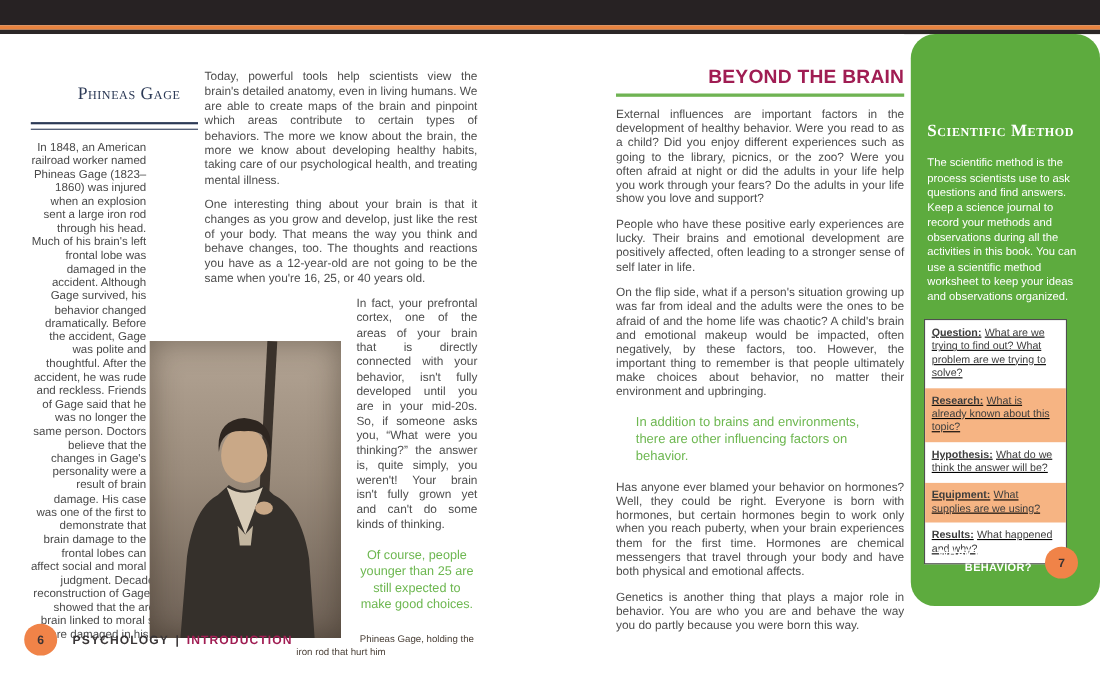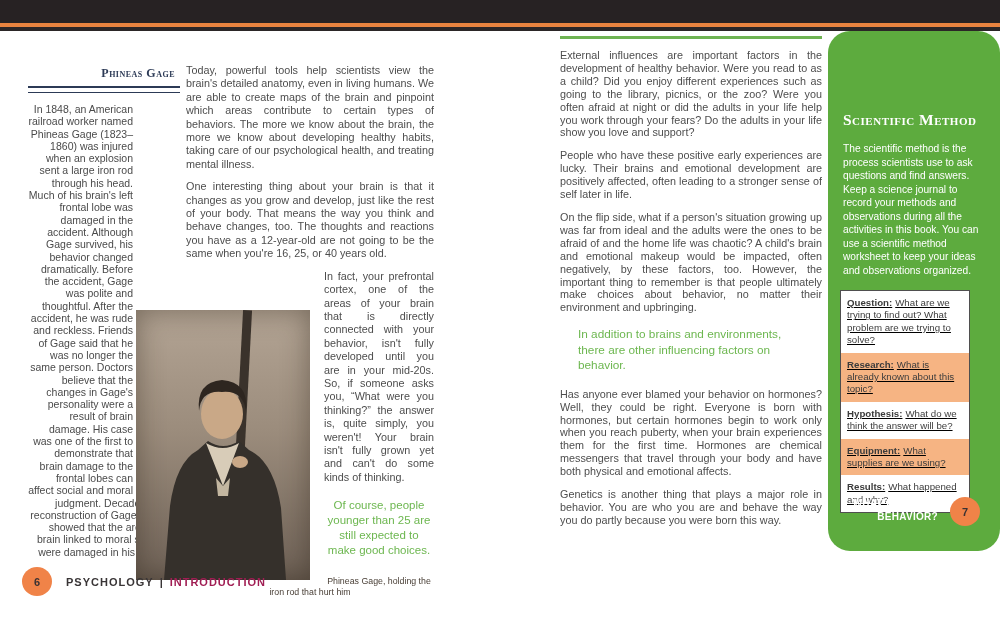--- a/index.html
+++ b/index.html
@@ -12,22 +12,22 @@
   .topbar{position:absolute;top:0;left:0;width:1000px;height:31px;}
   .topbar .dark{height:23px;background:#272223;}
   .topbar .orange{height:4px;background:#e8833f;}
   .topbar .thin{height:4px;background:#2b2627;}
 
   
   .page-left{position:absolute;left:0;top:31px;width:822px;height:594px;background:#fff;}
 
   .pg-box{position:absolute;left:28px;top:30px;width:152px;}
   .pg-title{
-    margin:5px;font-family:"Liberation Serif",serif;font-variant:small-caps;
-    font-weight:bold;font-size:12px;color:#2c3a56;text-align:right;letter-spacing:.5px;
+    margin:16px;font-family:"Liberation Serif",serif;font-variant:small-caps;
+    font-weight:normal;font-size:16px;color:#2c3a56;text-align:right;letter-spacing:.5px;
   }
   .pg-rule{margin-top:4px;height:4px;border-top:2px solid #2c3a56;border-bottom:1px solid #2c3a56;}
   .pg-text{
     margin-top:10px;font-size:10.5px;line-height:12.3px;text-align:right;color:#4a4a4a;
   }
   .pg-push{float:right;width:47px;height:215px;margin-top:178px;}
 
   .main-left{position:absolute;left:186px;top:33px;width:248px;}
   .main-left p{margin:0 0 9px;font-size:10.8px;line-height:13.4px;text-align:justify;color:#4d4d4d;}
   .photo-float{float:left;width:138px;height:272px;margin-top:40px;}
@@ -126,20 +126,21 @@
 
   <footer class="footer-left">
     <div class="page-circle">6</div>
     <div class="footer-label">
       <span>PSYCHOLOGY</span><span class="sep">|</span><span class="section">INTRODUCTION</span>
     </div>
   </footer>
 </section>
 
 <section class="page-right">
+  <h1 class="bb-heading">BEYOND THE BRAIN</h1>
   <div class="green-rule"></div>
   <p>External influences are important factors in the development of healthy behavior. Were you read to as a child? Did you enjoy different experiences such as going to the library, picnics, or the zoo? Were you often afraid at night or did the adults in your life help you work through your fears? Do the adults in your life show you love and support?</p>
   <p>People who have these positive early experiences are lucky. Their brains and emotional development are positively affected, often leading to a stronger sense of self later in life.</p>
   <p>On the flip side, what if a person's situation growing up was far from ideal and the adults were the ones to be afraid of and the home life was chaotic? A child's brain and emotional makeup would be impacted, often negatively, by these factors, too. However, the important thing to remember is that people ultimately make choices about behavior, no matter their environment and upbringing.</p>
   <div class="pullquote-right">In addition to brains and environments, there are other influencing factors on behavior.</div>
   <p>Has anyone ever blamed your behavior on hormones? Well, they could be right. Everyone is born with hormones, but certain hormones begin to work only when you reach puberty, when your brain experiences them for the first time. Hormones are chemical messengers that travel through your body and have both physical and emotional affects.</p>
   <p>Genetics is another thing that plays a major role in behavior. You are who you are and behave the way you do partly because you were born this way.</p>
 </section>
 
 <aside class="green-panel">

